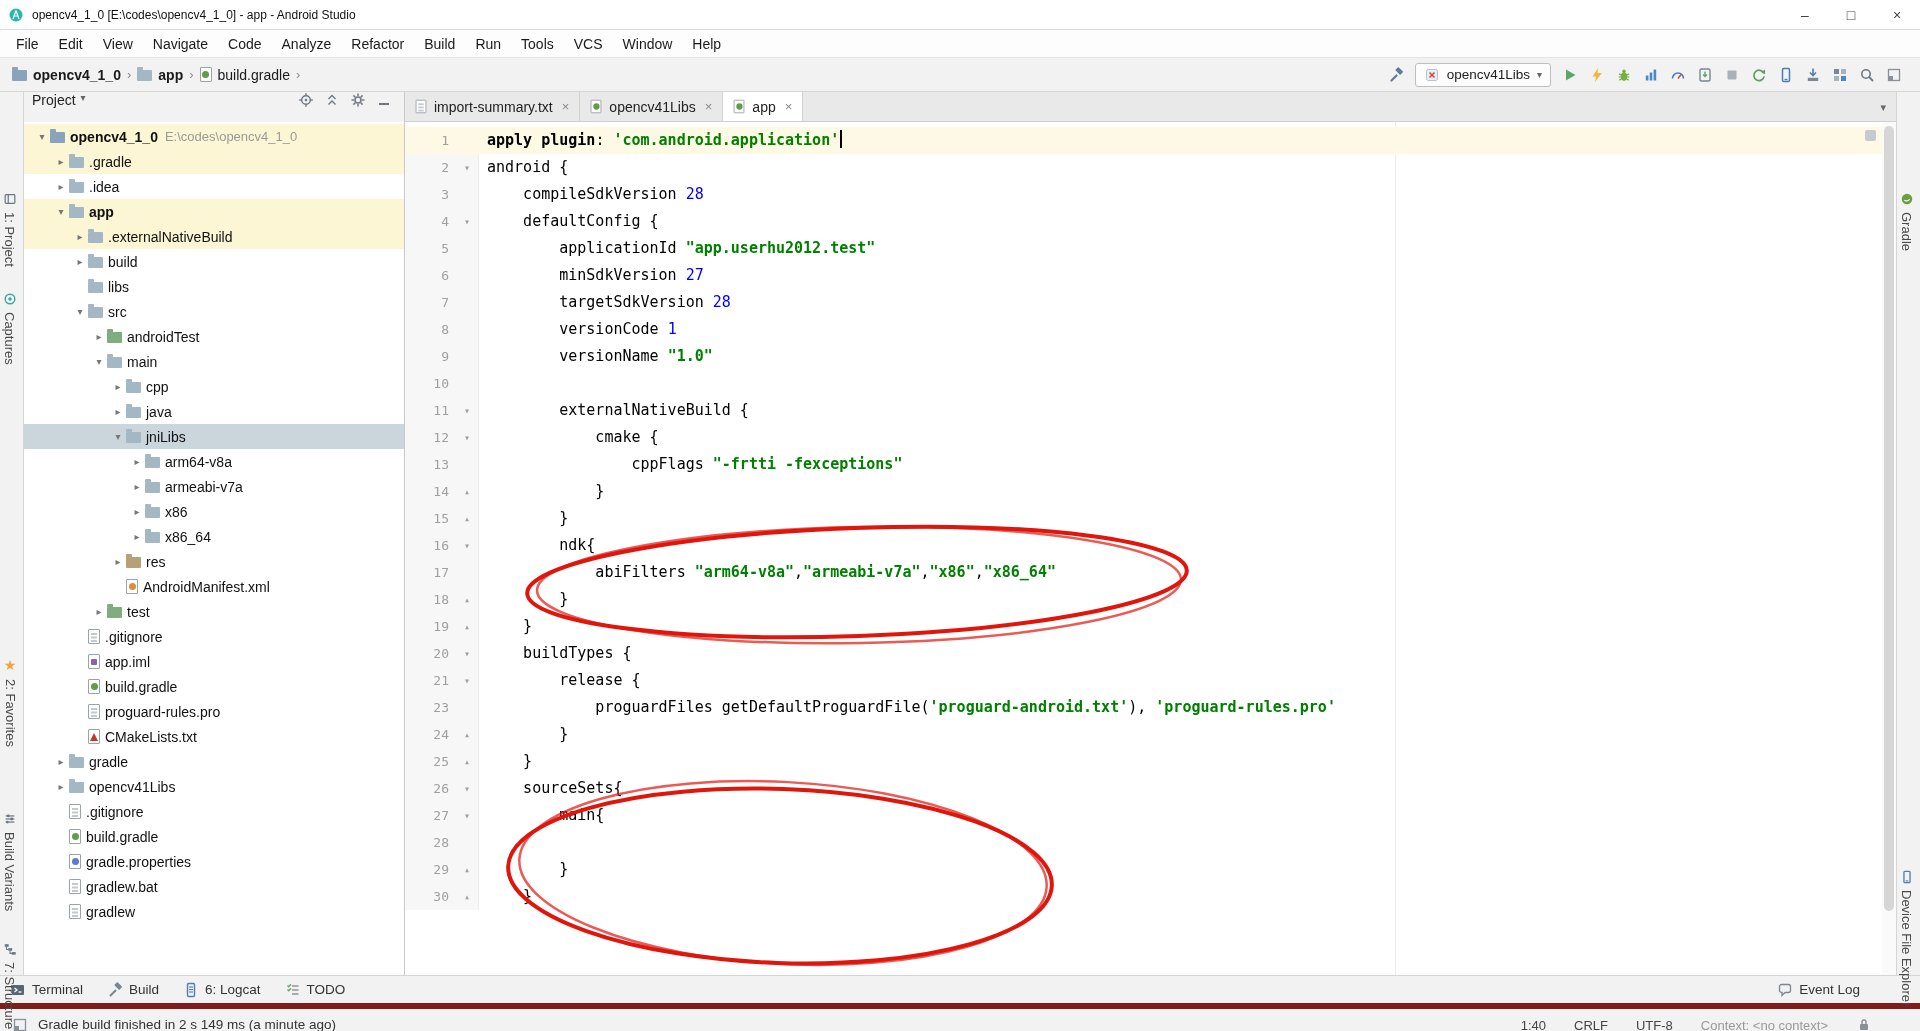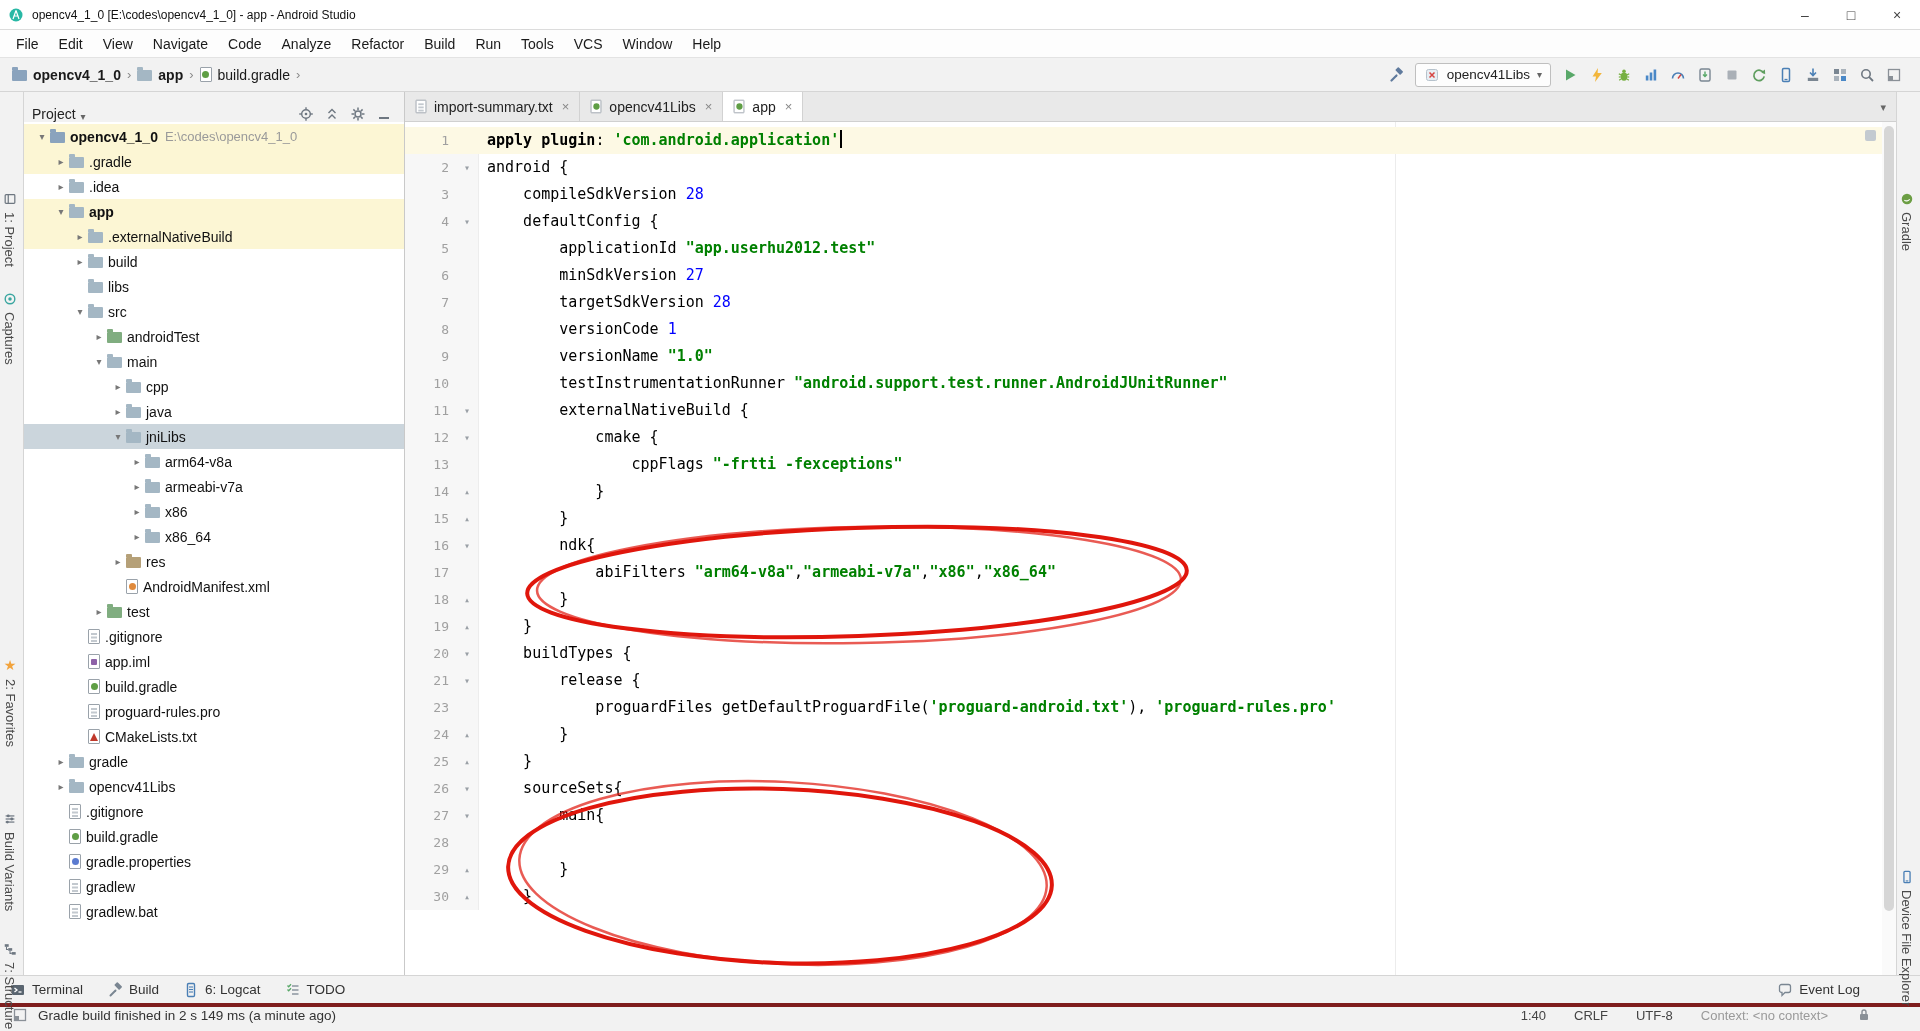--- a/index.html
+++ b/index.html
@@ -34,21 +34,21 @@
   
   .main { display:flex; height:883px; }
   .strip { width:24px; background:#f2f2f2; position:relative; flex:none; }
   .strip-left { border-right:1px solid #d5d5d5; }
   .strip-right { border-left:1px solid #d5d5d5; }
   .vitem { position:absolute; left:2px; writing-mode:vertical-rl; display:flex; align-items:center; gap:6px; color:#4a4a4a; font-size:13px; white-space:nowrap; }
   .vitem .icon svg { width:14px; height:14px; }
 
   
   .project-panel { width:381px; flex:none; display:flex; flex-direction:column; background:#ffffff; border-right:1px solid #c9c9c9; }
-  .panel-header { height:30px; flex:none; background:#f2f2f2; display:flex; align-items:flex-end; padding:0 8px; }
+  .panel-header { height:30px; flex:none; background:#f2f2f2; display:flex; align-items:flex-start; padding:0 8px; }
   .ph-title { font-size:14px; color:#222; margin-right:5px; }
   .ph-caret { font-size:10px; color:#666; }
   .ph-icons { margin-left:auto; display:flex; align-items:center; gap:10px; padding-right:4px; }
   .tree { flex:1; overflow:hidden; padding-top:2px; background:#fff; }
   .tree-row { height:25px; display:flex; align-items:center; white-space:nowrap; }
   .tree-row.hl { background:var(--hl,#fcf6d4); }
   .tree-row.sel { background:var(--sel,#cbd5dc); }
   .chev { width:16px; flex:none; font-size:10px; color:#777; text-align:center; }
   .tree-label { margin-left:5px; font-size:14px; color:#111; }
   .tree-label.bold { font-weight:bold; }
@@ -96,21 +96,21 @@
   .editor-scrollbar { position:absolute; right:0; top:0; bottom:0; width:14px; background:#fafafa; }
   .editor-scrollbar .thumb { position:absolute; left:2px; right:2px; top:4px; height:92%; background:rgba(0,0,0,0.14); border-radius:6px; }
   .inspect-box { position:absolute; right:20px; top:8px; width:11px; height:11px; border-radius:2px; background:#c3cad0; }
 
   
   .bottom-bar { height:28px; background:#f2f2f2; border-top:1px solid #d5d5d5; display:flex; align-items:center; padding:0 10px; }
   .bb-left { display:flex; align-items:center; gap:24px; }
   .bb-right { margin-left:auto; display:flex; align-items:center; gap:20px; padding-right:50px; }
   .bb-item { display:flex; align-items:center; gap:6px; font-size:13.5px; color:#333; }
 
-  .status-bar { height:28px; background:#f2f2f2; border-top:4px solid #7f1d1d; display:flex; align-items:flex-end; padding:8px 12px; }
+  .status-bar { height:28px; background:#f2f2f2; border-top:6px solid #7f1d1d; display:flex; align-items:flex-start; padding:8px 12px; }
   .status-msg { font-size:13.5px; color:#333; margin-left:10px; }
   .status-right { margin-left:auto; display:flex; align-items:center; gap:28px; padding-right:36px; }
   .status-item { font-size:13px; color:#444; }
   .status-item.dim { color:#999; }
 
   .annotations { position:absolute; left:0; top:0; width:1920px; height:1031px; pointer-events:none; z-index:60; }
 
   .glyph { font-size:14px; line-height:16px; }
 </style>
 </head>
@@ -530,26 +530,26 @@
             <span class="tree-label">build.gradle</span>
           </div>
           <div class="tree-row" style="padding-left: 29px;">
             <span class="chev"></span>
             <span class="fico properties"></span>
             <span class="tree-label">gradle.properties</span>
           </div>
           <div class="tree-row" style="padding-left: 29px;">
             <span class="chev"></span>
             <span class="fico plain"></span>
+            <span class="tree-label">gradlew.bat</span>
+          </div>
+          <div class="tree-row" style="padding-left: 29px;">
+            <span class="chev"></span>
+            <span class="fico plain"></span>
             <span class="tree-label">gradlew</span>
-          </div>
-          <div class="tree-row" style="padding-left: 29px;">
-            <span class="chev"></span>
-            <span class="fico plain"></span>
-            <span class="tree-label">gradlew.bat</span>
           </div>
         </div>
     </div>
 
     <div class="editor">
       <div class="tabbar" id="tabbar">
           <div class="tab">
             <span class="fico plain"></span>
             <span>import-summary.txt</span>
             <span class="tab-close">×</span>
@@ -632,21 +632,20 @@
                 <span class="lnum">9</span>
                 <span class="fold"></span>
               </div>
               <span class="code"><span class="tp">        versionName </span><span class="ts">"1.0"</span></span>
             </div>
             <div class="line">
               <div class="gutter">
                 <span class="lnum">10</span>
                 <span class="fold"></span>
               </div>
-              <span class="code"><span class="tp">        testInstrumentationRunner </span><span class="ts">"android.support.test.runner.AndroidJUnitRunner"</span></span>
             </div>
             <div class="line">
               <div class="gutter">
                 <span class="lnum">11</span>
                 <span class="fold">▾</span>
               </div>
               <span class="code"><span class="tp">        externalNativeBuild {</span></span>
             </div>
             <div class="line">
               <div class="gutter">

